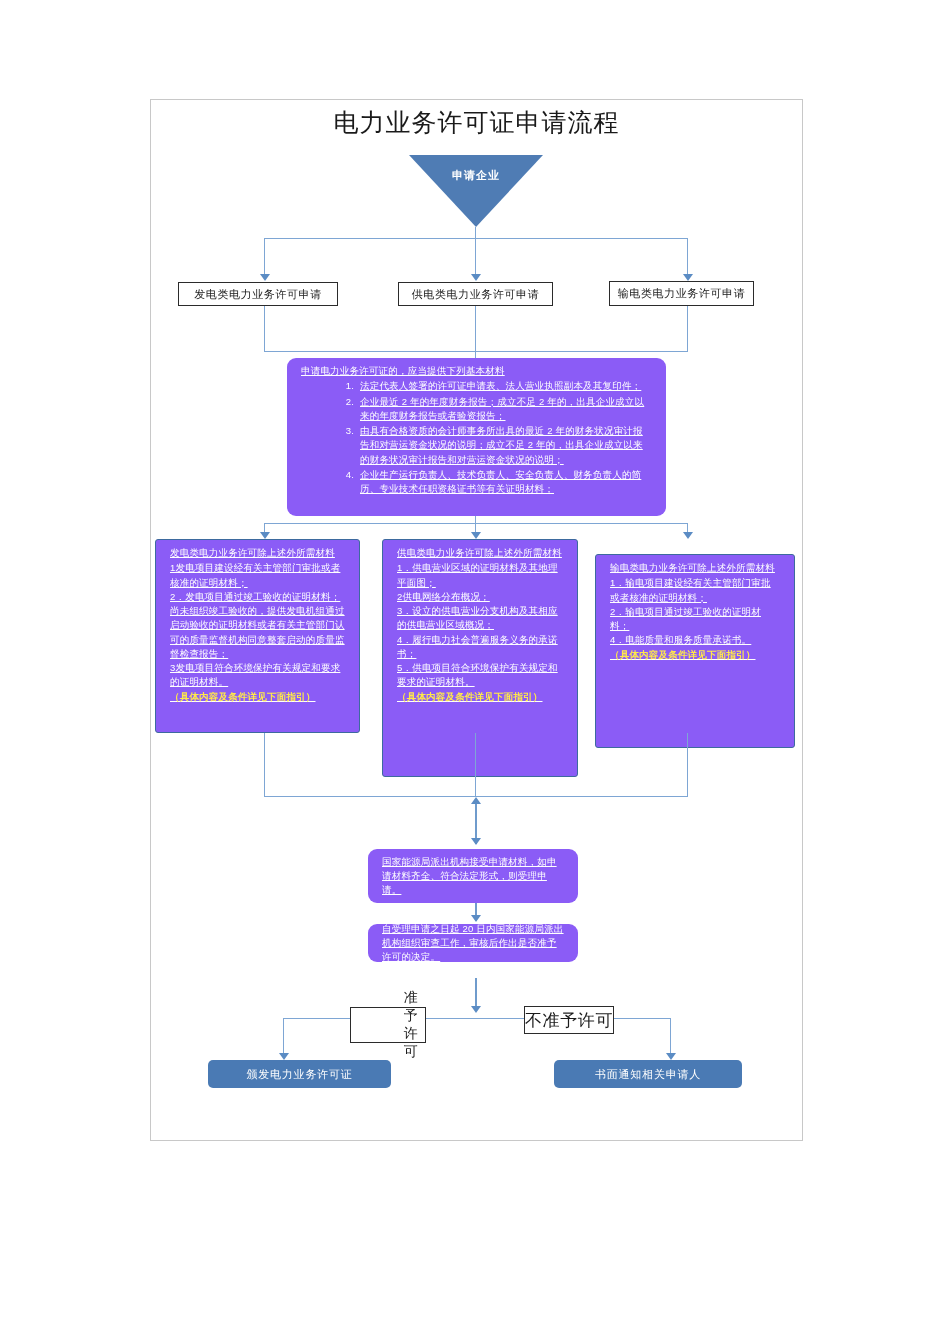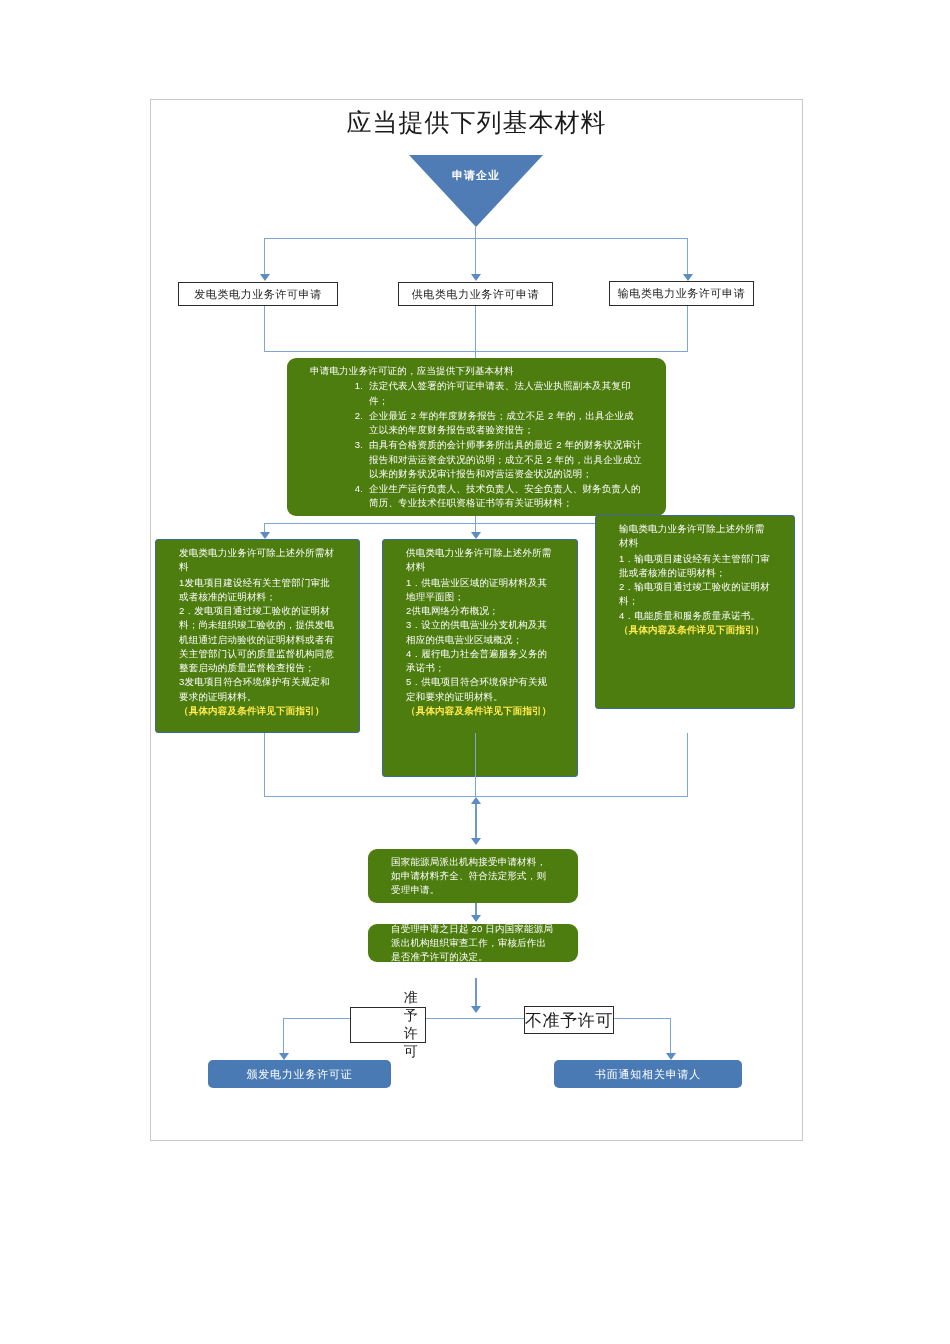--- a/index.html
+++ b/index.html
@@ -83,28 +83,29 @@
     justify-content: center;
     font-size: 11px;
     color: #1a1a1a;
     letter-spacing: 0.6px;
     text-align: center;
   }
 
   
   .blue-panel {
     position: absolute;
-    background: #4d7c0f;
+    background: #8b5cf6;
     border-radius: 9px;
     box-sizing: border-box;
     color: #ffffff;
     font-size: 9.5px;
     line-height: 1.5;
-    padding: 6px 23px;
+    padding: 6px 14px;
     letter-spacing: 0.2px;
+    text-decoration: underline;
   }
   .blue-panel.bordered {
     border: 1px solid #3d6a9e;
     border-radius: 3px;
   }
   .blue-panel .hdr {
     display: block;
     margin-bottom: 1px;
   }
   .blue-panel ol.numlist {
@@ -162,21 +163,21 @@
     border-bottom: 7px solid #5b8cc4;
   }
 </style>
 </head>
 <body>
 
 <div id="page-frame"></div>
 
 <div id="canvas">
 
-  <div id="doc-title">应当提供下列基本材料</div>
+  <div id="doc-title">电力业务许可证申请流程</div>
 
   <div id="triangle-wrap">
     <svg width="134" height="72" viewBox="0 0 134 72">
       <polygon points="0,0 134,0 67,72" fill="#4f7cb4"></polygon>
     </svg>
     <div id="triangle-label">申请企业</div>
   </div>
 
   <div class="conn v" style="left:475px; top:227px; height:12px;"></div>
   <div class="conn h" style="left:264px; top:238px; width:423px;"></div>
@@ -241,21 +242,21 @@
   <div class="blue-panel bordered" style="left:382px; top:539px; width:196px; height:238px;">
     <span class="hdr">供电类电力业务许可除上述外所需材料</span>
     <span class="plainline">1．供电营业区域的证明材料及其地理平面图；</span>
     <span class="plainline">2供电网络分布概况；</span>
     <span class="plainline">3．设立的供电营业分支机构及其相应的供电营业区域概况；</span>
     <span class="plainline">4．履行电力社会普遍服务义务的承诺书；</span>
     <span class="plainline">5．供电项目符合环境保护有关规定和要求的证明材料。</span>
     <span class="hl">（具体内容及条件详见下面指引）</span>
   </div>
 
-  <div class="blue-panel bordered" style="left:595px; top:515px; width:200px; height:194px;">
+  <div class="blue-panel bordered" style="left:595px; top:554px; width:200px; height:194px;">
     <span class="hdr">输电类电力业务许可除上述外所需材料</span>
     <span class="plainline">1．输电项目建设经有关主管部门审批或者核准的证明材料；</span>
     <span class="plainline">2．输电项目通过竣工验收的证明材料；</span>
     <span class="plainline">4．电能质量和服务质量承诺书。</span>
     <span class="hl">（具体内容及条件详见下面指引）</span>
   </div>
 
   <div class="conn v" style="left:264px; top:733px; height:64px;"></div>
   <div class="conn v" style="left:475px; top:733px; height:64px;"></div>
   <div class="conn v" style="left:687px; top:733px; height:64px;"></div>

